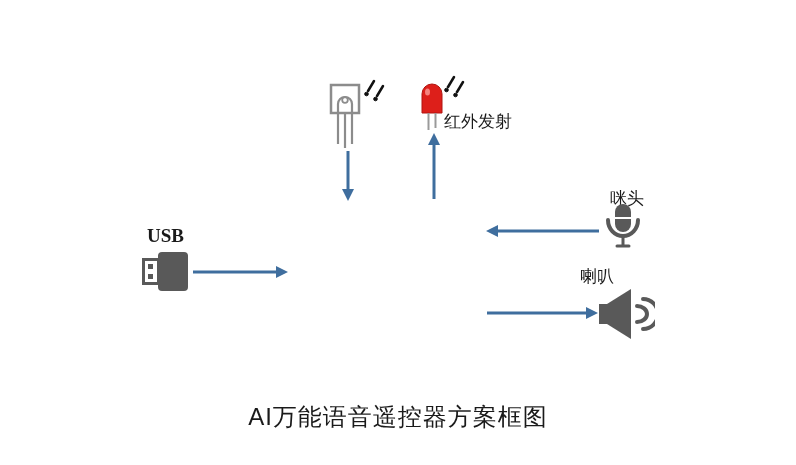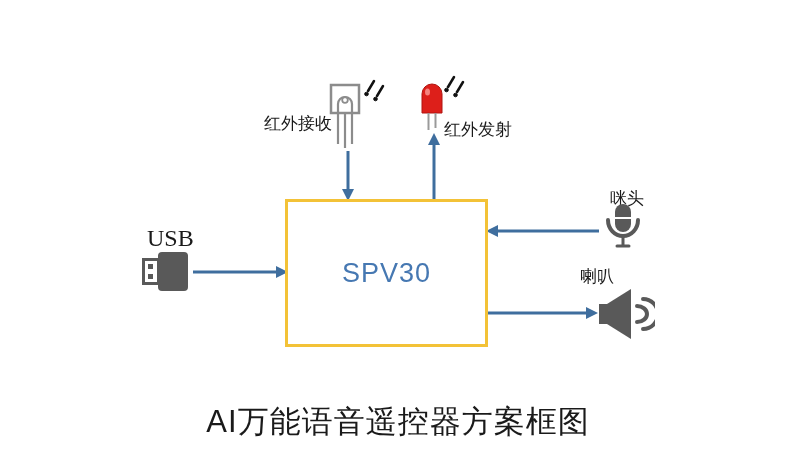--- a/index.html
+++ b/index.html
@@ -24,27 +24,28 @@
     letter-spacing:1px;
   }
   
   .cjk-label{
     color:var(--text,#1A1A1A);
     font-size:17px;
     white-space:nowrap;
   }
   .usb-label{
     font-family:"Liberation Serif",serif;
-    font-size:24px;
+    font-size:19px;
     color:var(--text,#1A1A1A);
+    font-weight:bold;
   }
   .title{
     left:0;top:401px;width:796px;
     text-align:center;
-    font-size:31px;
+    font-size:24px;
     color:var(--text,#1A1A1A);
     letter-spacing:1px;
   }
   
   svg.overlay{left:0;top:0;width:796px;height:465px;pointer-events:none;}
   .arrow line{stroke:var(--arrow,#3F6E9E);stroke-width:3;}
   .arrow polygon{fill:var(--arrow,#3F6E9E);}
   
   .g-fill{fill:var(--icon-gray,#595959);}
   .g-stroke{stroke:var(--icon-gray,#595959);fill:none;}
@@ -74,50 +75,46 @@
     <g class="arrow">
       <line x1="599" y1="231" x2="497" y2="231"></line>
       <polygon points="498,225 498,237 486,231"></polygon>
     </g>
     <g class="arrow">
       <line x1="487" y1="313" x2="586" y2="313"></line>
       <polygon points="586,307 586,319 598,313"></polygon>
     </g>
   </svg>
 
-  <div class="abs chip-box">
-    <span class="chip-label">SPV30</span>
-  </div>
 
   <span class="abs usb-label" style="left:147px;top:225px;">USB</span>
   <svg class="abs" style="left:141px;top:250px;" width="48" height="42" viewBox="0 0 48 42">
     <rect class="g-fill" x="17" y="2" width="30" height="39" rx="4"></rect>
     <rect class="g-fill" x="1" y="8" width="18" height="27"></rect>
     <rect x="4" y="11" width="12" height="21" fill="#ffffff"></rect>
     <rect class="g-fill" x="7" y="14" width="5" height="5"></rect>
     <rect class="g-fill" x="7" y="24" width="5" height="5"></rect>
   </svg>
 
-  <span class="abs cjk-label" style="left:264px;top:112px;">红外接收</span>
   <svg class="abs" style="left:328px;top:82px;" width="34" height="68" viewBox="0 0 34 68">
     <rect class="r-stroke" x="3" y="3" width="28" height="28" stroke-width="2.5"></rect>
     <path class="r-stroke" d="M10,31 v-9 a7,7 0 0 1 14,0 v9" stroke-width="2.2"></path>
     <circle class="r-stroke" cx="17" cy="18" r="2.8" stroke-width="1.8"></circle>
     <line class="r-stroke" x1="10" y1="31" x2="10" y2="62" stroke-width="2.2"></line>
     <line class="r-stroke" x1="17" y1="31" x2="17" y2="66" stroke-width="2.2"></line>
     <line class="r-stroke" x1="24" y1="31" x2="24" y2="62" stroke-width="2.2"></line>
   </svg>
   <svg class="abs" style="left:362px;top:78px;" width="24" height="24" viewBox="0 0 24 24">
     <line class="spark" x1="6" y1="13" x2="12" y2="3" stroke-width="2.5" stroke-linecap="round"></line>
     <circle class="spark" cx="4.5" cy="16" r="1.8"></circle>
     <line class="spark" x1="15" y1="18" x2="21" y2="8" stroke-width="2.5" stroke-linecap="round"></line>
     <circle class="spark" cx="13.5" cy="21" r="1.8"></circle>
   </svg>
 
-  <span class="abs cjk-label" style="left:444px;top:110px;margin-top:8px;">红外发射</span>
+  <span class="abs cjk-label" style="left:444px;top:110px;">红外发射</span>
   <svg class="abs" style="left:419px;top:81px;" width="26" height="52" viewBox="0 0 26 52">
     <path class="led-fill" d="M3,13 a10,10 0 0 1 20,0 V32 H3 Z"></path>
     <ellipse cx="8.5" cy="11" rx="2.5" ry="3.5" fill="#F4837E"></ellipse>
     <line class="leg" x1="9.5" y1="32" x2="9.5" y2="49"></line>
     <line class="leg" x1="16.5" y1="32" x2="16.5" y2="47"></line>
   </svg>
   <svg class="abs" style="left:442px;top:74px;" width="24" height="24" viewBox="0 0 24 24">
     <line class="spark" x1="6" y1="13" x2="12" y2="3" stroke-width="2.5" stroke-linecap="round"></line>
     <circle class="spark" cx="4.5" cy="16" r="1.8"></circle>
     <line class="spark" x1="15" y1="18" x2="21" y2="8" stroke-width="2.5" stroke-linecap="round"></line>

